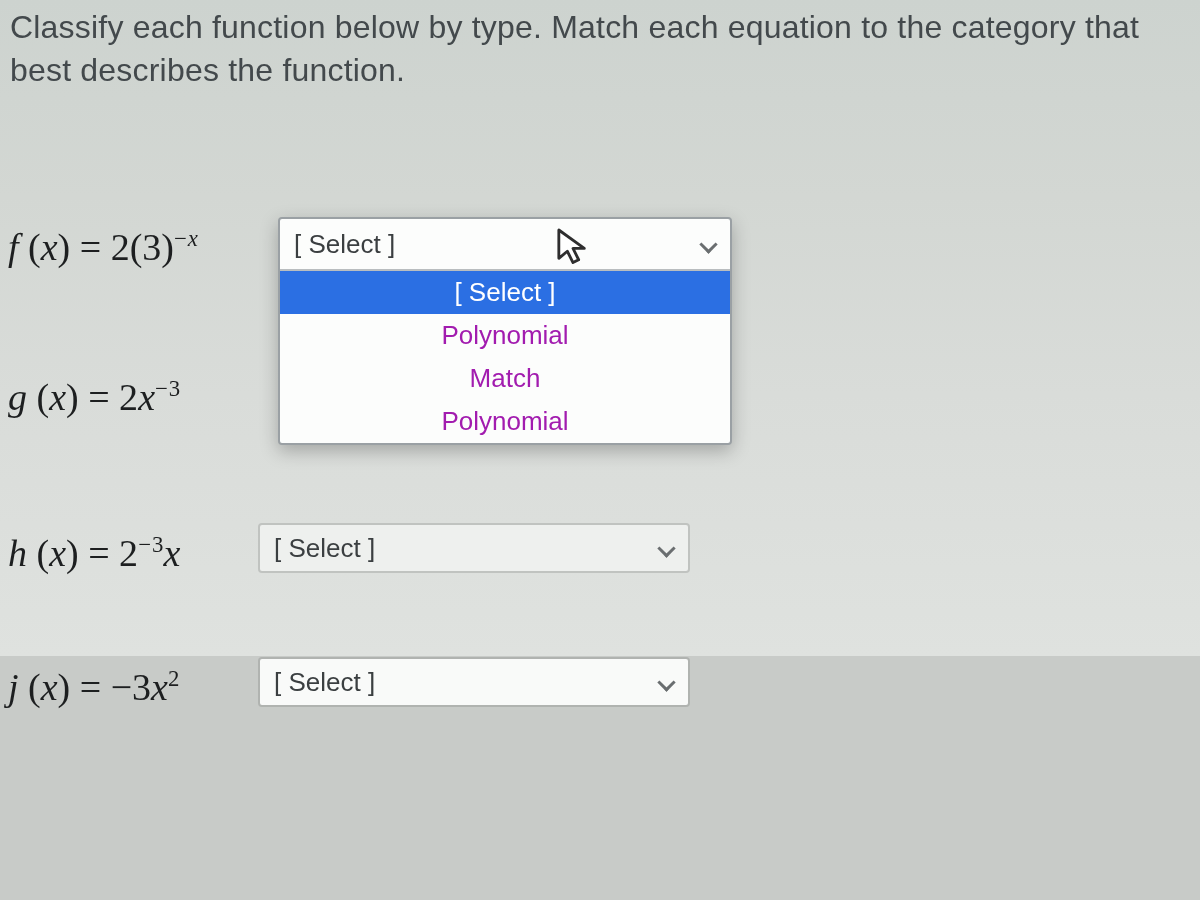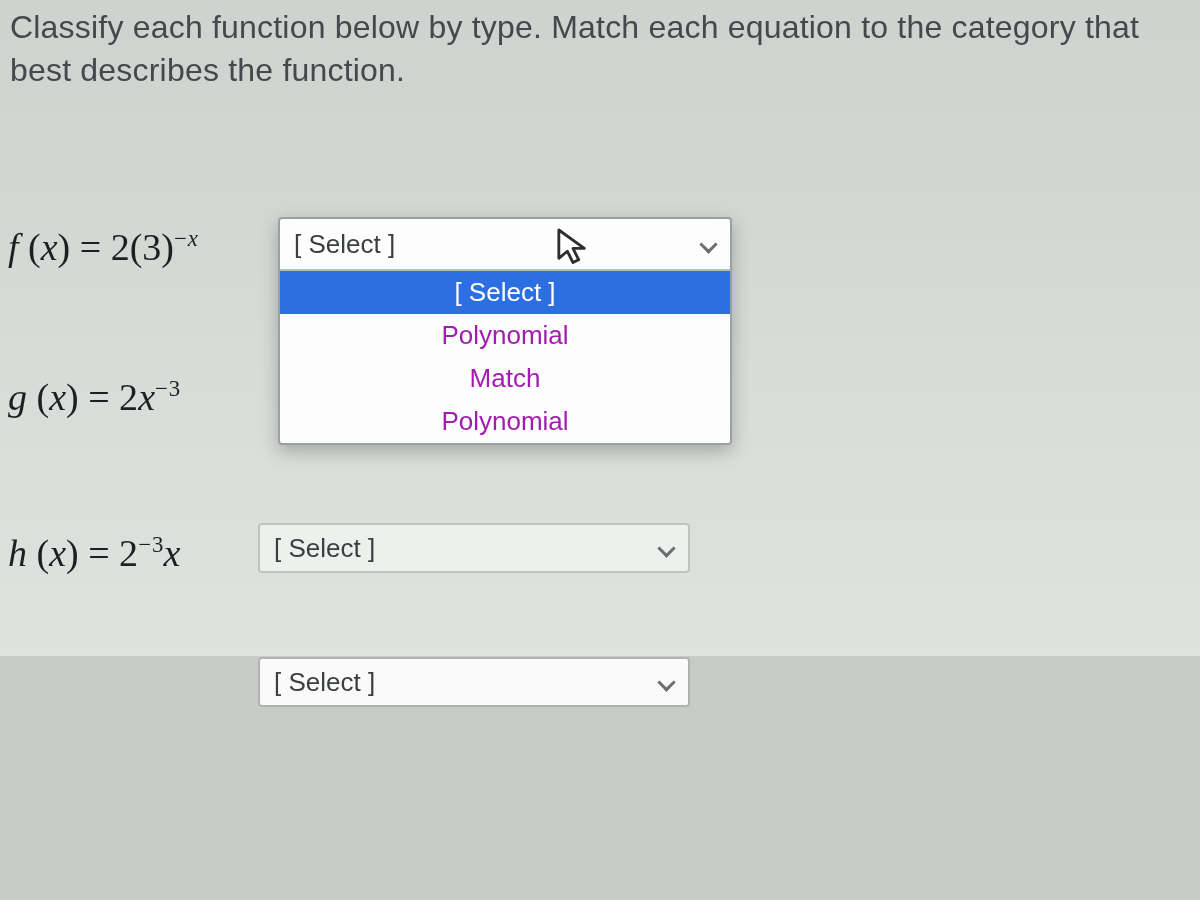--- a/index.html
+++ b/index.html
@@ -195,20 +195,23 @@
       <div class="math">
         <span class="fn">h</span><span class="rm"> (</span><span class="fn">x</span><span class="rm">) = 2</span><sup><span class="neg">−</span>3</sup><span class="fn">x</span>
       </div>
       <div class="select-box">
         <span class="placeholder">[ Select ]</span>
         <span class="chev"></span>
       </div>
     </div>
 
     <div class="row-j">
+      <div class="math">
+        <span class="fn">j</span><span class="rm"> (</span><span class="fn">x</span><span class="rm">) = −3</span><span class="fn">x</span><sup>2</sup>
+      </div>
       <div class="select-box">
         <span class="placeholder">[ Select ]</span>
         <span class="chev"></span>
       </div>
     </div>
 
   </div>
 </div>
 
 </body></html>

